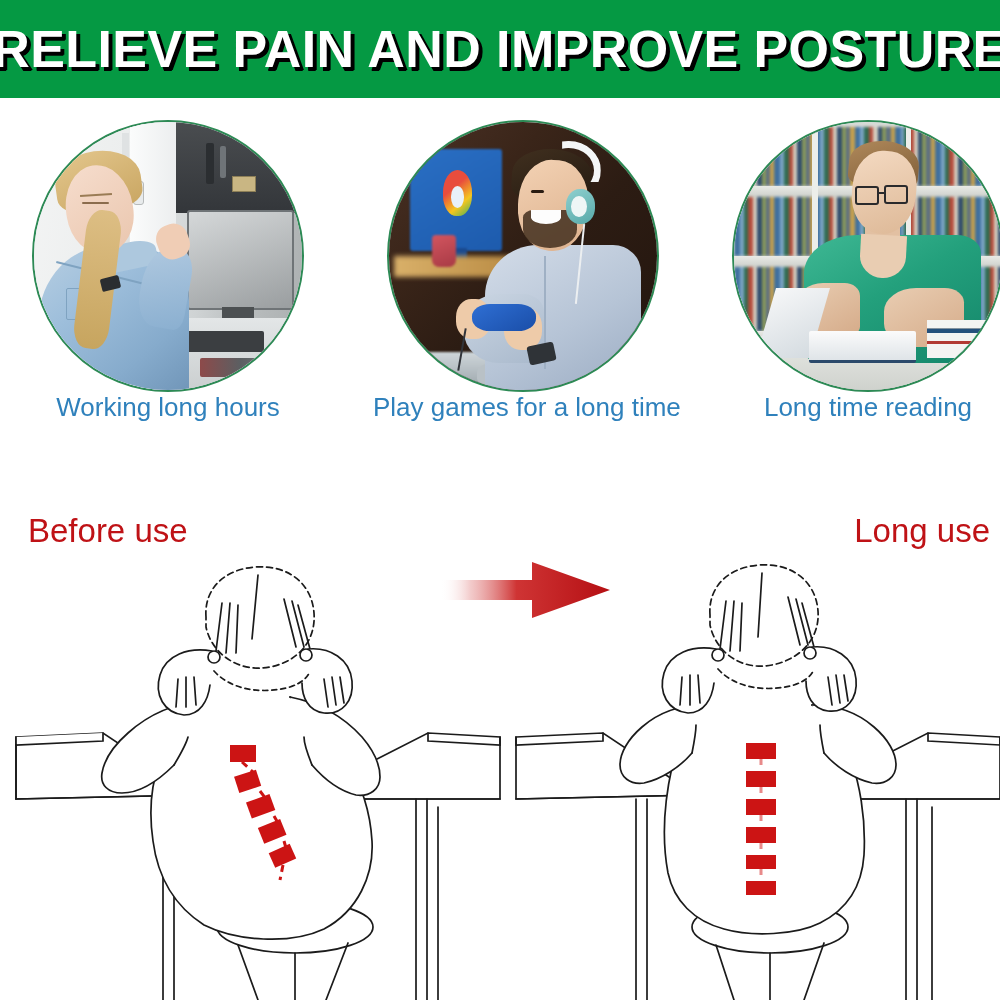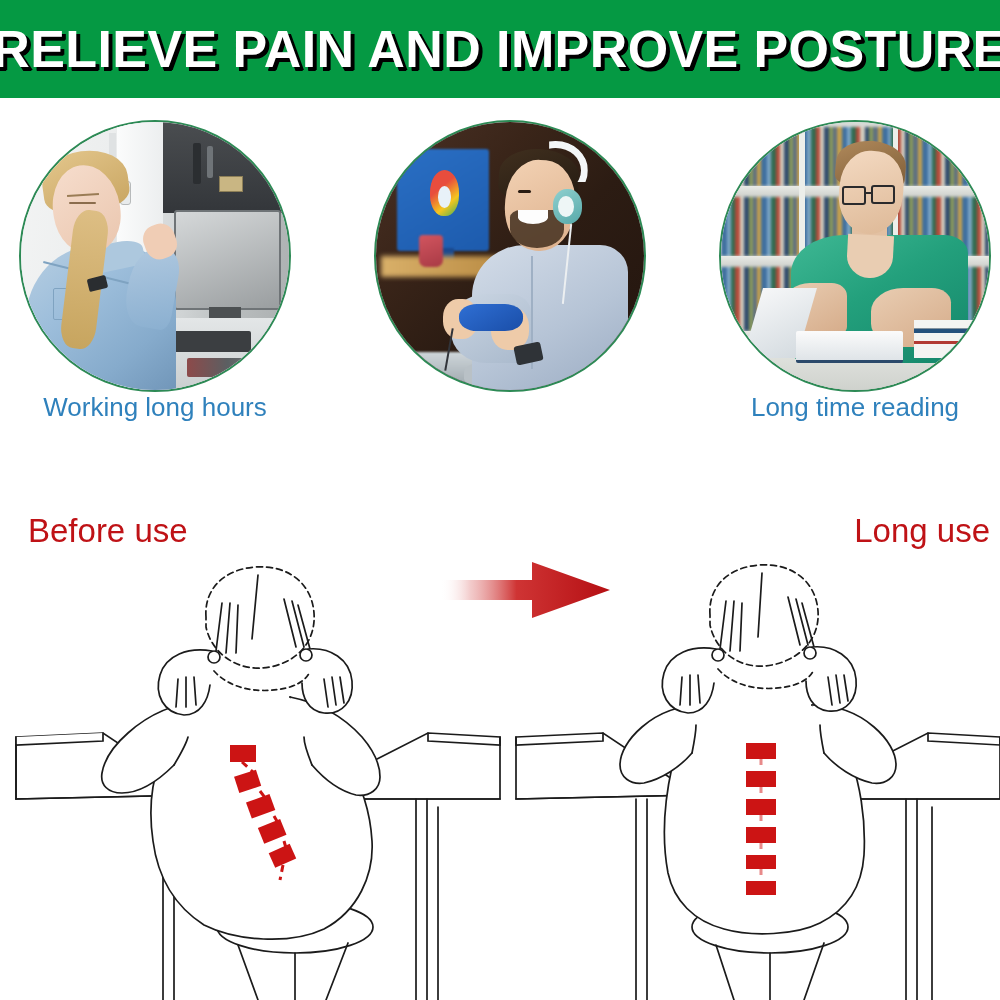--- a/index.html
+++ b/index.html
@@ -25,21 +25,21 @@
     white-space:nowrap;
     text-shadow:
        3px 3px 0 #000,
        3px 4px 0 #000,
        4px 3px 0 #000;
     font-family:"Liberation Sans", sans-serif;
   }
 
   
   #photo-row{
-    position:absolute; left:0; top:110px; width:876px; height:300px;
+    position:absolute; left:13px; top:110px; width:876px; height:300px;
   }
   .photo-card{
     position:absolute; top:0; width:300px; height:300px;
   }
   .circle-frame{
     position:absolute; left:14px; top:10px;
     width:272px; height:272px;
     border-radius:50%;
     border:2px solid #2d8a55;
     overflow:hidden;
@@ -248,20 +248,21 @@
         <div class="s2-hpcup2"></div>
         <div class="s2-cord"></div>
         <div class="s2-arm"></div>
         <div class="s2-handL"></div>
         <div class="s2-handR"></div>
         <div class="s2-ctrl"></div>
         <div class="s2-ctrlcable"></div>
         <div class="s2-watch"></div>
       </div>
     </div>
+    <div class="photo-caption">Play games for a long time</div>
   </div>
 
   <div class="photo-card" style="left:705px">
     <div class="circle-frame">
       <div class="scene">
         <div class="s3-bg"></div>
         <div class="s3-books" style="top:2%;height:22%"></div>
         <div class="s3-shelfband" style="top:24%;height:4%"></div>
         <div class="s3-books" style="top:28%;height:22%"></div>
         <div class="s3-shelfband" style="top:50%;height:4%"></div>

